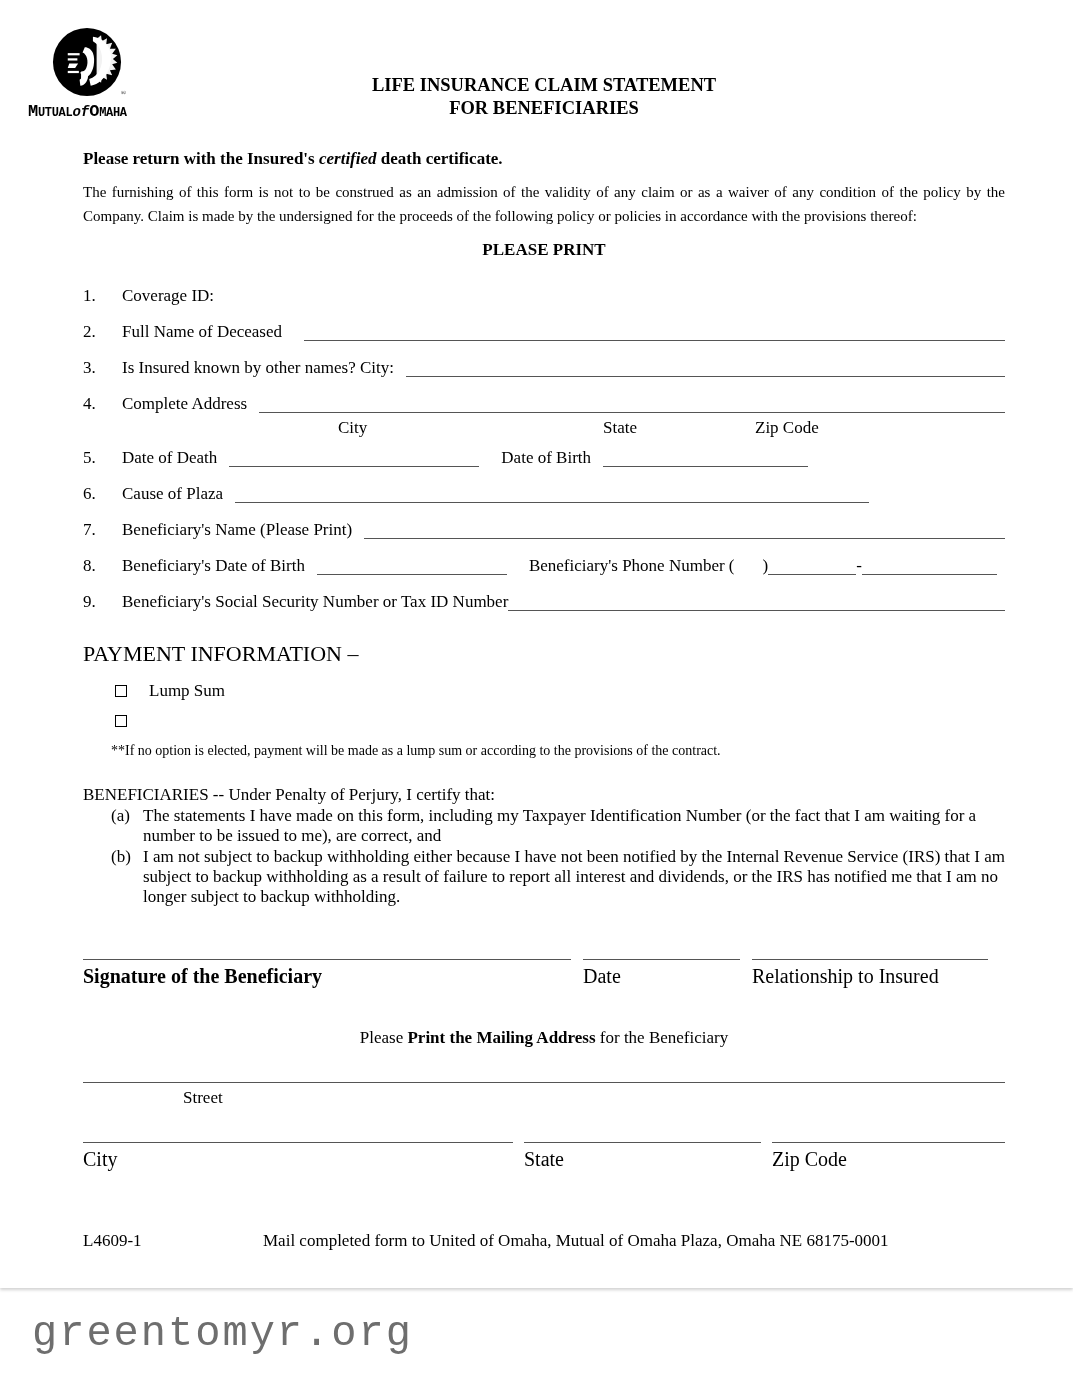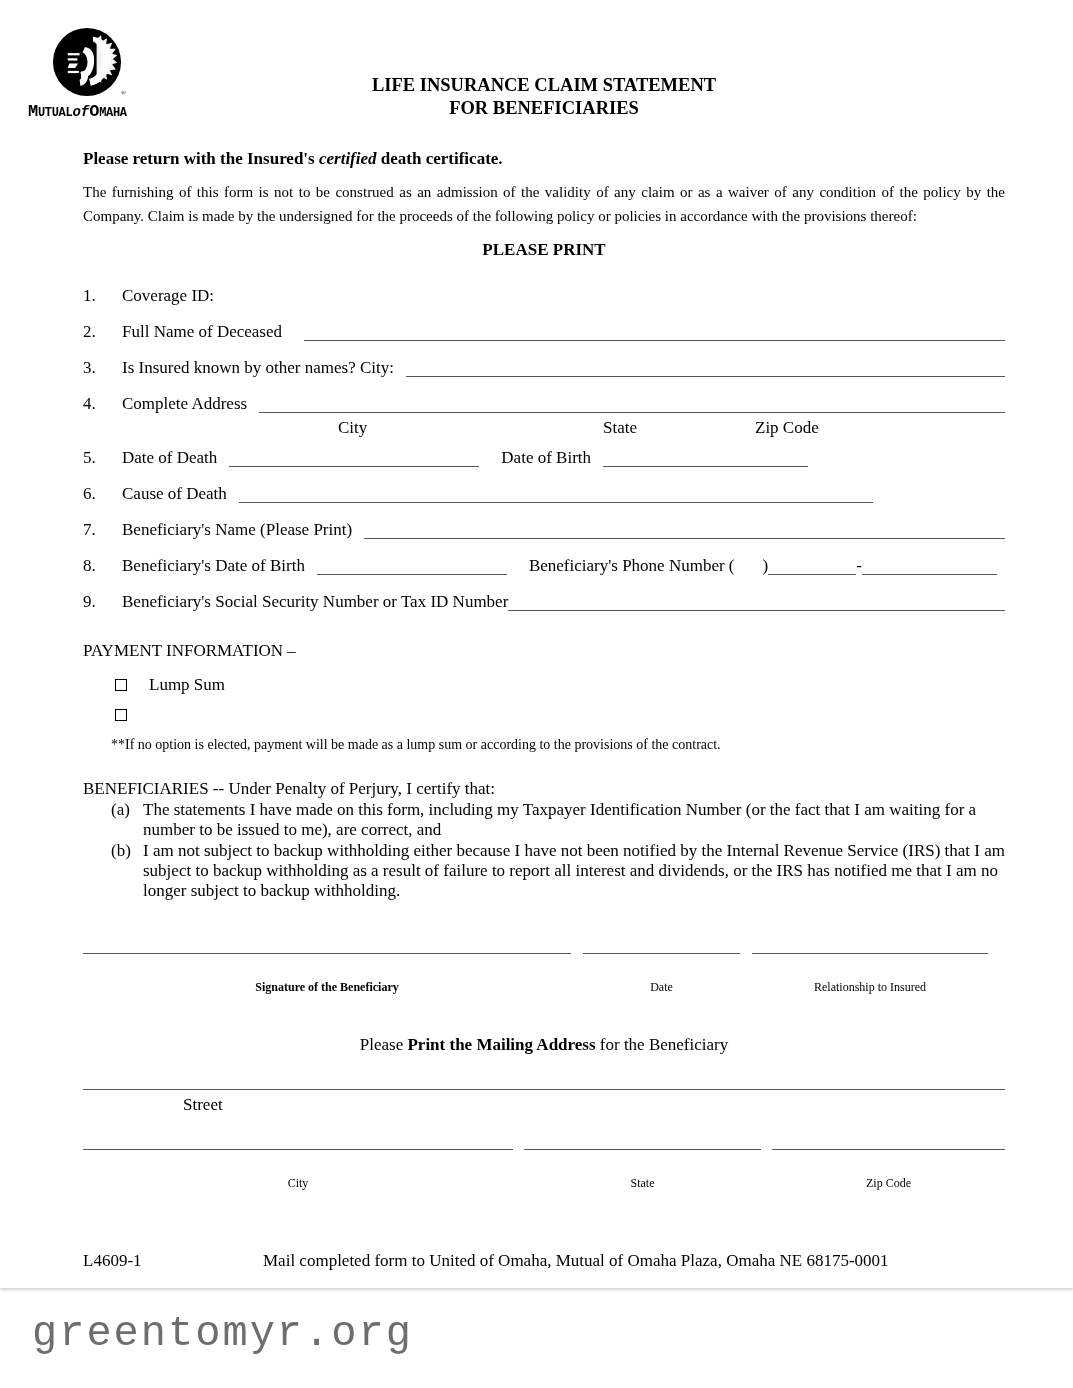--- a/index.html
+++ b/index.html
@@ -136,21 +136,21 @@
     margin-top: -12px;
     margin-bottom: 8px;
   }
   .sublabels span { position: absolute; }
   .sl-city  { left: 255px; }
   .sl-state { left: 520px; }
   .sl-zip   { left: 672px; }
 
   
   .section-head {
-    font-size: 17px;
+    font-size: 22px;
     margin-top: 30px;
   }
   .checkline {
     display: flex;
     align-items: center;
     font-size: 17px;
     margin-top: 14px;
     padding-left: 32px;
   }
   .checkbox {
@@ -190,24 +190,23 @@
     display: flex;
     margin-top: 52px;
     align-items: flex-end;
   }
   .sig-cell { position: relative; }
   .sig-line {
     border-bottom: 1.4px solid #555;
     height: 0;
   }
   .sig-cap {
-    text-align: center;
-    font-size: 12px;
+    text-align: left;
+    font-size: 20px;
     padding-top: 5px;
-    margin-top: 21px;
   }
   .sig-cap.bold { font-weight: bold; }
   .cell-sig   { flex: 0 0 488px; }
   .cell-gap-a { flex: 0 0 12px; }
   .cell-date  { flex: 0 0 157px; }
   .cell-gap-b { flex: 0 0 12px; }
   .cell-rel   { flex: 0 0 236px; }
 
   .mail-head {
     text-align: center;
@@ -341,21 +340,21 @@
         <span class="gap-12"></span>
         <span class="rule fixed-250"></span>
         <span class="gap-20"></span>
         <span class="lbl">Date of Birth</span>
         <span class="gap-12"></span>
         <span class="rule fixed-205"></span>
       </div>
 
       <div class="item">
         <span class="num">6.</span>
-        <span class="lbl">Cause of Death</span>
+        <span class="lbl">Cause of Plaza</span>
         <span class="gap-12"></span>
         <span class="rule" style="flex:0 0 634px"></span>
       </div>
 
       <div class="item">
         <span class="num">7.</span>
         <span class="lbl">Beneficiary's Name (Please Print)</span>
         <span class="gap-12"></span>
         <span class="rule"></span>
       </div>

